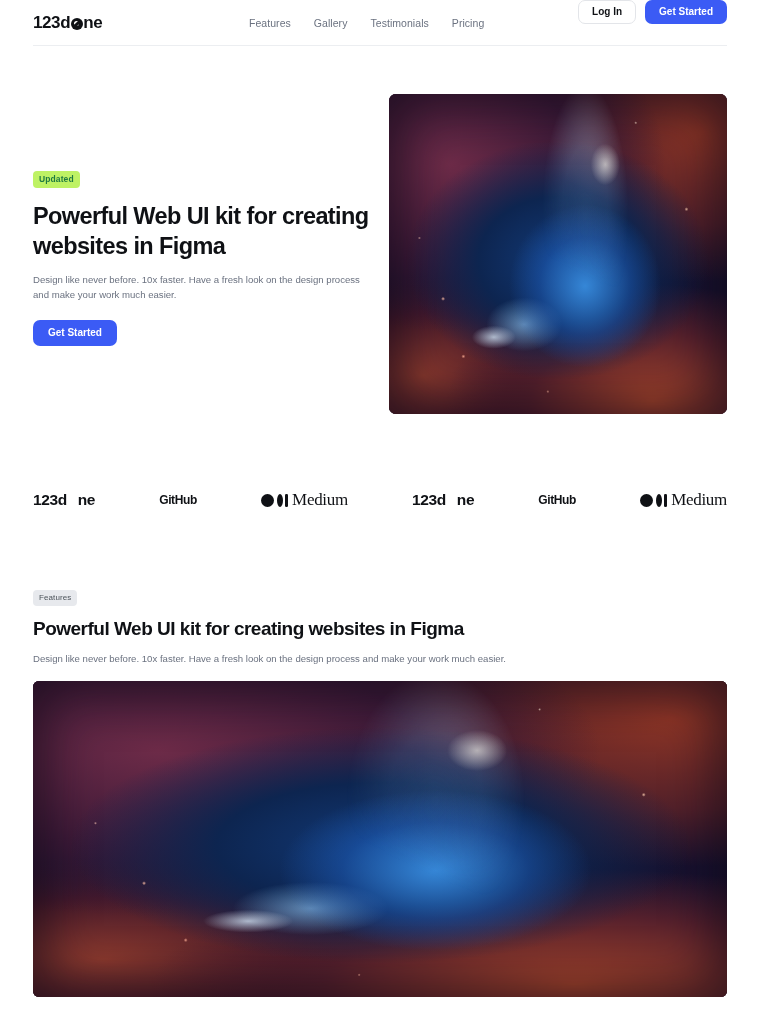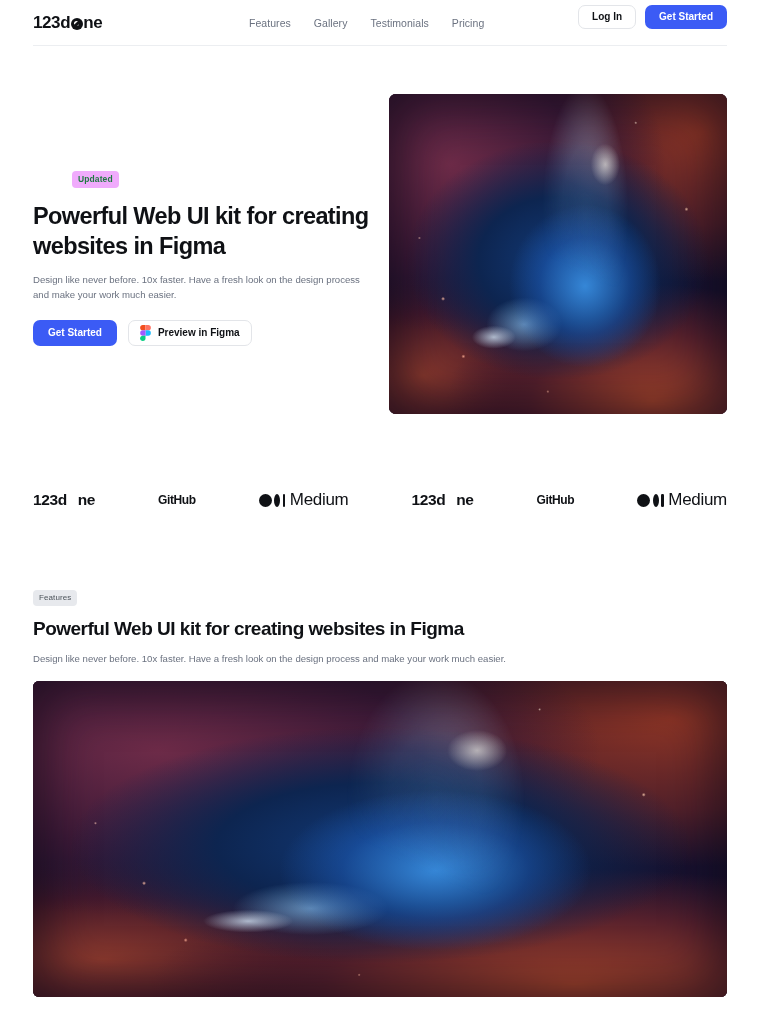--- a/index.html
+++ b/index.html
@@ -58,21 +58,21 @@
     position: absolute; left: 216px; top: 0; height: 46px;
     display: flex; align-items: center; gap: 23px;
   }
   .nav a {
     font-size: 10.5px; color: #6b7280; text-decoration: none;
     letter-spacing: 0.05px; white-space: nowrap;
   }
 
   .header-actions {
     position: absolute; right: 0; top: 0; height: 34px;
-    display: flex; align-items: center; gap: 9px;
+    display: flex; gap: 9px;
   }
   .btn {
     display: inline-flex; align-items: center; justify-content: center;
     font-size: 10px; font-weight: 700; border-radius: 7px;
     white-space: nowrap; cursor: pointer; line-height: 1;
   }
   .btn-ghost {
     height: 24px; padding: 0 13px;
     background: #fff; color: #0f1115;
     border: 1px solid #e3e5e9;
@@ -86,21 +86,21 @@
   .hero { position: absolute; left: 33px; top: 94px; width: 694px; height: 320px; }
 
   .hero-copy { position: absolute; left: 0; top: 74px; width: 345px; }
 
   .badge {
     display: inline-block;
     font-size: 8.5px; font-weight: 700; line-height: 1;
     padding: 4px 6px; border-radius: 4px;
     letter-spacing: 0.1px;
   }
-  .badge-green { background: #f0abfc; color: #1f7a41; margin-left: 39px; }
+  .badge-green { background: #bef264; color: #1f7a41; }
   .badge-gray  { background: #e7e9ed; color: #4b5259; font-weight: 400; font-size: 8px; }
 
   .hero-title {
     margin-top: 13px;
     font-size: 23.5px; font-weight: 700; color: #0f1115;
     line-height: 1.28; letter-spacing: -0.6px;
   }
   .hero-sub {
     margin-top: 11px;
     font-size: 9.6px; color: #6b7280; line-height: 1.62;
@@ -180,21 +180,21 @@
   .logo-123 .mark { width: 11px; height: 11px; }
   .logo-123 .mark::after { left: 2.9px; top: 2.9px; width: 5.2px; height: 5.2px; }
   .logo-123 .mark::before { left: 1.3px; top: 4.7px; width: 8.3px; height: 2.4px; }
 
   .logo-github { font-size: 12px; font-weight: 700; letter-spacing: -0.4px; }
 
   .logo-medium { display: flex; align-items: center; gap: 2.5px; }
   .m-dot   { width: 13px; height: 13px; border-radius: 50%; background: #0f1115; }
   .m-ell   { width: 6px;  height: 13px; border-radius: 50%; background: #0f1115; }
   .m-bar   { width: 2.6px; height: 13px; border-radius: 1.3px; background: #0f1115; }
-  .m-word  { font-family: Liberation Sans, sans-serif; font-size: 17px; font-weight: 400; letter-spacing: -0.3px; margin-left: 2px; color:#0f1115; }
+  .m-word  { font-family: Liberation Serif, serif; font-size: 17px; font-weight: 400; letter-spacing: -0.3px; margin-left: 2px; color:#0f1115; }
 
   
   .features { position: absolute; left: 33px; top: 586px; width: 694px; }
   .features-title {
     margin-top: 11px;
     font-size: 19px; font-weight: 700; color: #0f1115;
     letter-spacing: -0.5px; line-height: 1.25;
   }
   .features-sub { margin-top: 10px; font-size: 9.6px; color: #6b7280; line-height: 1.6; }
 
@@ -231,30 +231,20 @@
 
   <div class="hero">
 
     <div class="hero-copy">
       <span class="badge badge-green">Updated</span>
       <h1 class="hero-title">Powerful Web UI kit for creating websites in Figma</h1>
       <p class="hero-sub">Design like never before. 10x faster. Have a fresh look on the design process and make your work much easier.</p>
 
       <div class="hero-ctas">
         <button class="btn btn-lg btn-get">Get Started</button>
-        <button class="btn btn-lg btn-figma">
-          <svg class="figma-icon" viewBox="0 0 24 36">
-            <path d="M6 0h6v12H6A6 6 0 0 1 6 0z" fill="#f24e1e"></path>
-            <path d="M12 0h6a6 6 0 0 1 0 12h-6V0z" fill="#ff7262"></path>
-            <path d="M12 12h6a6 6 0 0 1 0 12h-6V12z" fill="#1abcfe"></path>
-            <path d="M6 12h6v12H6a6 6 0 0 1 0-12z" fill="#a259ff"></path>
-            <path d="M6 24h6v6a6 6 0 1 1-6-6z" fill="#0acf83"></path>
-          </svg>
-          <span>Preview in Figma</span>
-        </button>
       </div>
 
     </div>
 
     <div class="hero-art nebula">
       <div class="l n-base"></div>
       <div class="l n-glow"></div>
       <div class="l n-streak"></div>
       <div class="l n-wisp"></div>
       <div class="l n-spark"></div>

